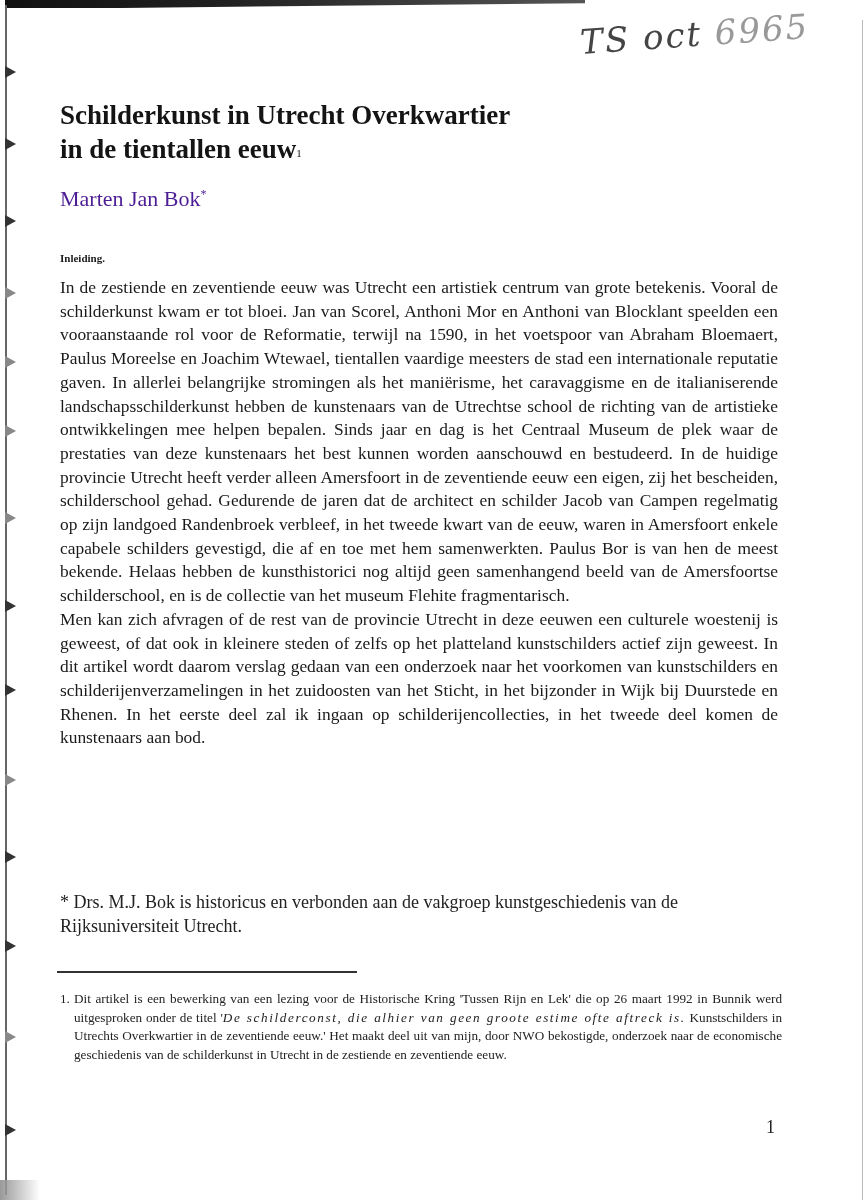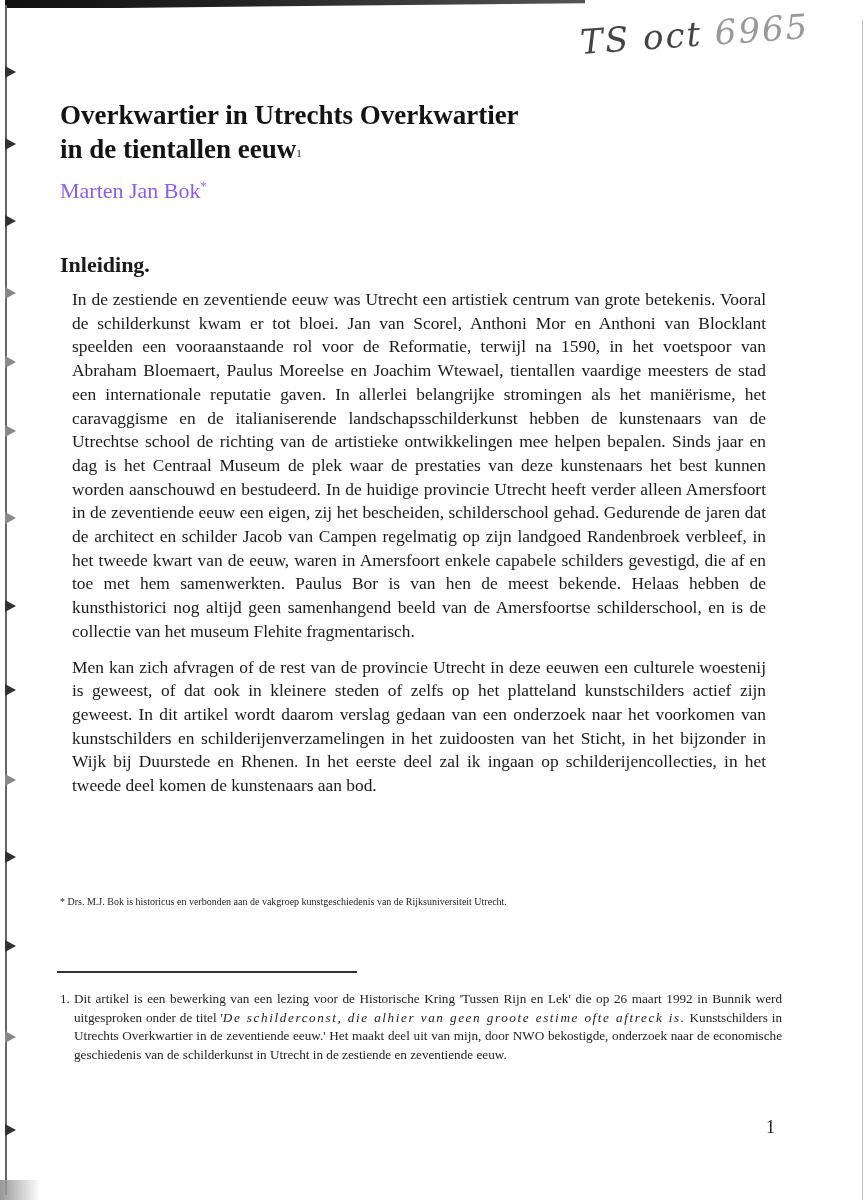--- a/index.html
+++ b/index.html
@@ -35,36 +35,36 @@
     letter-spacing: 2px; transform: rotate(-4deg);
   }
   .handwriting .faint { color: #999; }
 
   .title {
     position: absolute; left: 60px; top: 98px; width: 620px;
     font-weight: bold; font-size: 27px; line-height: 34px; color: #141414;
   }
   .title sup { font-size: 11px; font-weight: normal; vertical-align: top; position: relative; top: 4px; }
   .author {
-    position: absolute; left: 60px; top: 178px; font-size: 22px; color: #8b5cf6;
+    position: absolute; left: 60px; top: 186px; font-size: 22px; color: #4c1d95;
   }
   .author sup { font-size: 12px; }
 
   .section-heading {
-    position: absolute; left: 60px; top: 252px; font-size: 22px; font-weight: bold;
+    position: absolute; left: 60px; top: 252px; font-size: 11px; font-weight: bold;
   }
   .body-text {
     position: absolute; left: 60px; top: 276px; width: 718px;
     font-size: 17.4px; line-height: 23.7px; text-align: justify; color: #1a1a1a;
   }
-  .body-text p { margin: 12px; }
+  .body-text p { margin: 0; }
 
   .author-note {
     position: absolute; left: 60px; top: 890px; width: 720px;
-    font-size: 10px; line-height: 24px; color: #222;
+    font-size: 18px; line-height: 24px; color: #222;
   }
   .rule {
     position: absolute; left: 57px; top: 971px; width: 300px; height: 1.5px; background: #333;
   }
   .footnote {
     position: absolute; left: 60px; top: 990px; width: 722px;
     font-size: 13.2px; line-height: 18.6px; color: #222; text-align: justify;
   }
   .footnote .num { position: absolute; left: 0; top: 0; }
   .footnote .ftext { margin-left: 14px; }
@@ -95,21 +95,21 @@
 <div class="tab-marker" style="top:940px"></div>
 <div class="tab-marker light" style="top:1031px"></div>
 <div class="tab-marker" style="top:1124px"></div>
 
 <div class="handwriting">
   <span>TS oct</span>
   <span class="faint">6965</span>
 </div>
 
 <h1 class="title" style="margin:0">
-  <span>Overkwartier in Utrechts Overkwartier</span><br>
+  <span>Schilderkunst in Utrecht Overkwartier</span><br>
   <span>in de tientallen eeuw</span><sup>1</sup>
 </h1>
 
 <div class="author">
   <span>Marten Jan Bok</span><sup>*</sup>
 </div>
 
 <div class="section-heading">Inleiding.</div>
 
 <div class="body-text">

